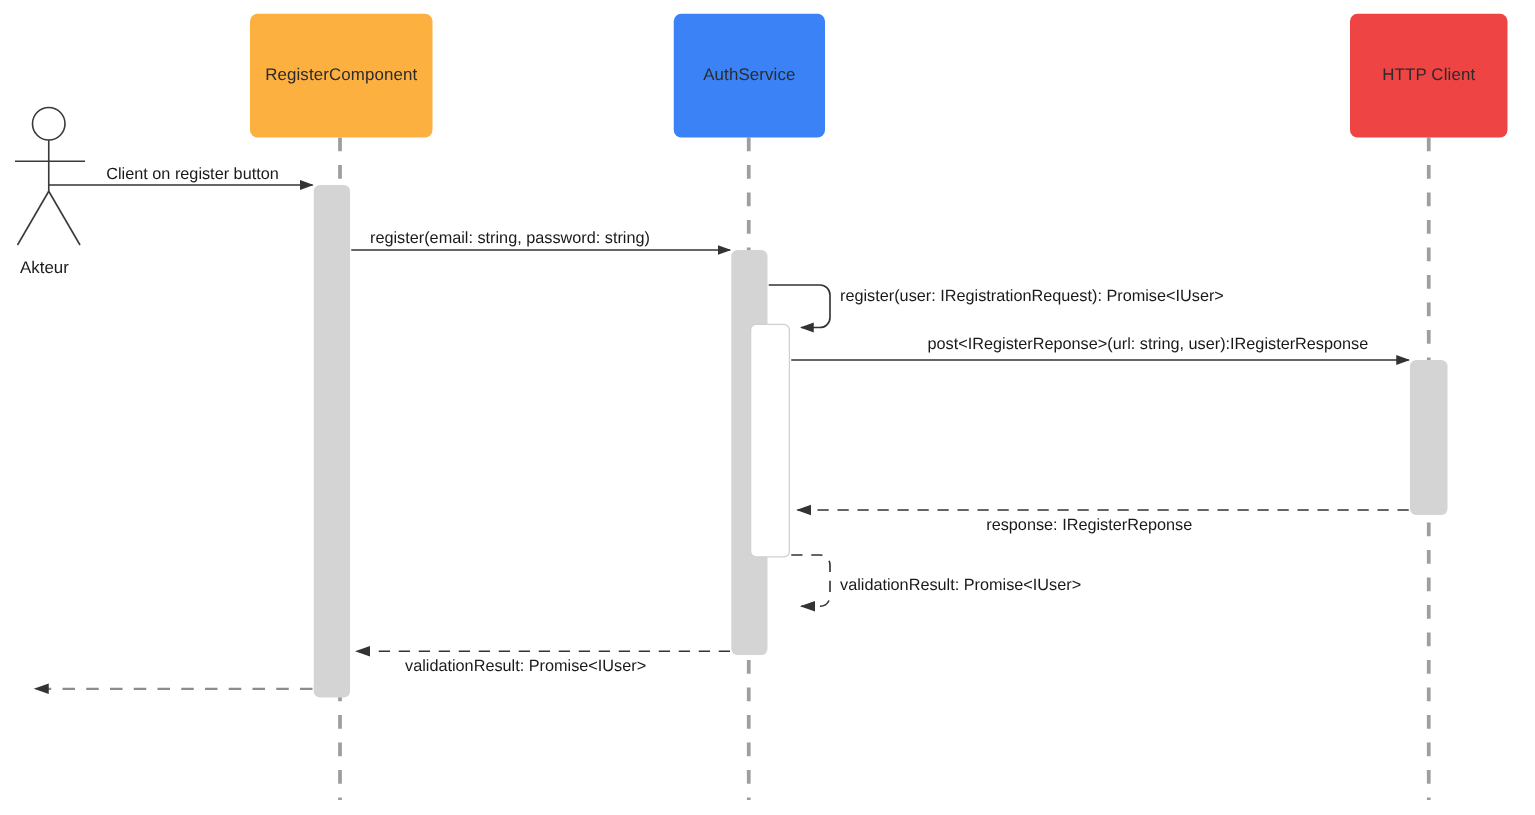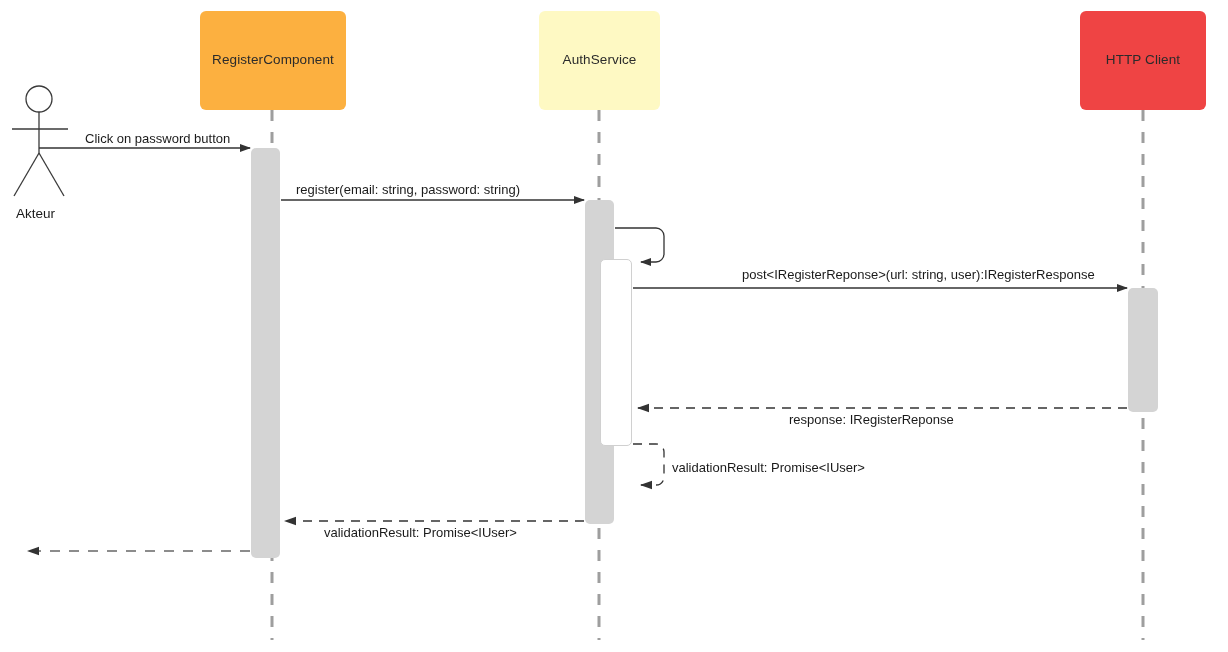--- a/index.html
+++ b/index.html
@@ -118,34 +118,35 @@
   <div class="activation" style="left:585px; top:200px; width:29px; height:324px; background:#d4d4d4;"></div>
 
   <div class="activation" style="left:600px; top:259px; width:32px; height:187px; background:#ffffff; border:1px solid #d0d0d0;"></div>
 
   <div class="activation" style="left:1128px; top:288px; width:30px; height:124px; background:#d4d4d4;"></div>
 
   <div class="participant-box" style="left:200px; top:11px; width:146px; height:99px; background:#fcb040;">
     <span class="participant-label">RegisterComponent</span>
   </div>
 
-  <div class="participant-box" style="left:539px; top:11px; width:121px; height:99px; background:#fef9c3;">
+  <div class="participant-box" style="left:539px; top:11px; width:121px; height:99px; background:#3b82f6;">
     <span class="participant-label">AuthService</span>
   </div>
 
   <div class="participant-box" style="left:1080px; top:11px; width:126px; height:99px; background:#ef4444;">
     <span class="participant-label">HTTP Client</span>
   </div>
 
   <div class="actor-label" style="left:16px; top:206px;">Akteur</div>
 
-  <div class="msg-label" style="left:85px; top:132px;">Click on password button</div>
+  <div class="msg-label" style="left:85px; top:132px;">Client on register button</div>
 
   <div class="msg-label" style="left:296px; top:183px;">register(email: string, password: string)</div>
 
+  <div class="msg-label" style="left:672px; top:230px;">register(user: IRegistrationRequest): Promise&lt;IUser&gt;</div>
 
   <div class="msg-label" style="left:698px; top:268px;padding-left:44px;">post&lt;IRegisterReponse&gt;(url: string, user):IRegisterResponse</div>
 
   <div class="msg-label" style="left:789px; top:413px;">response: IRegisterReponse</div>
 
   <div class="msg-label" style="left:672px; top:461px;">validationResult: Promise&lt;IUser&gt;</div>
 
   <div class="msg-label" style="left:324px; top:526px;">validationResult: Promise&lt;IUser&gt;</div>
 
 </div>

